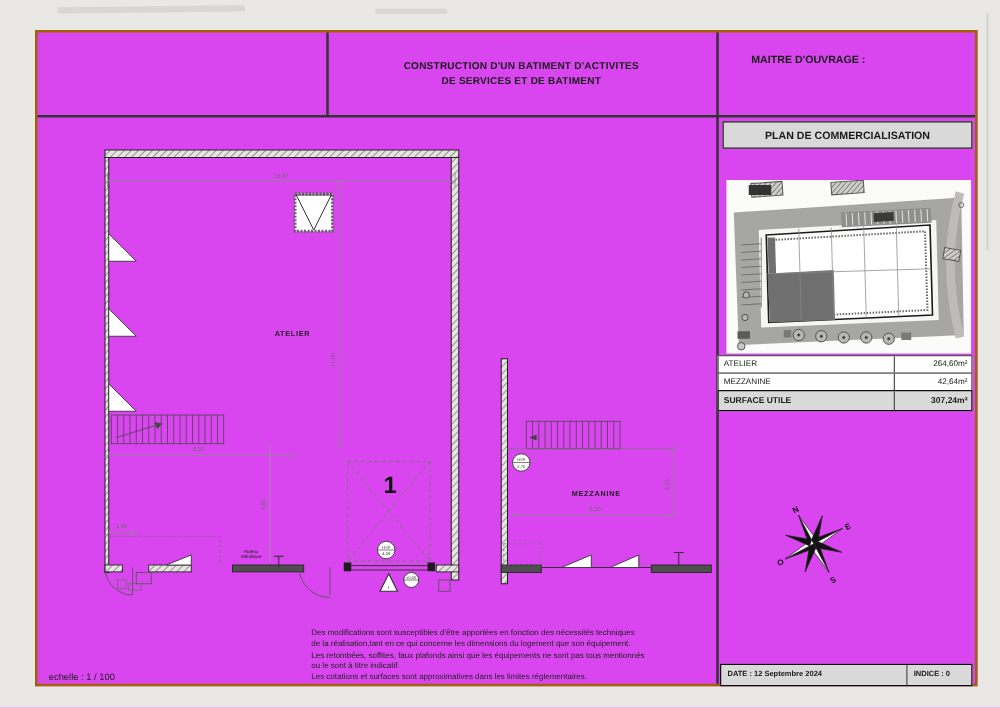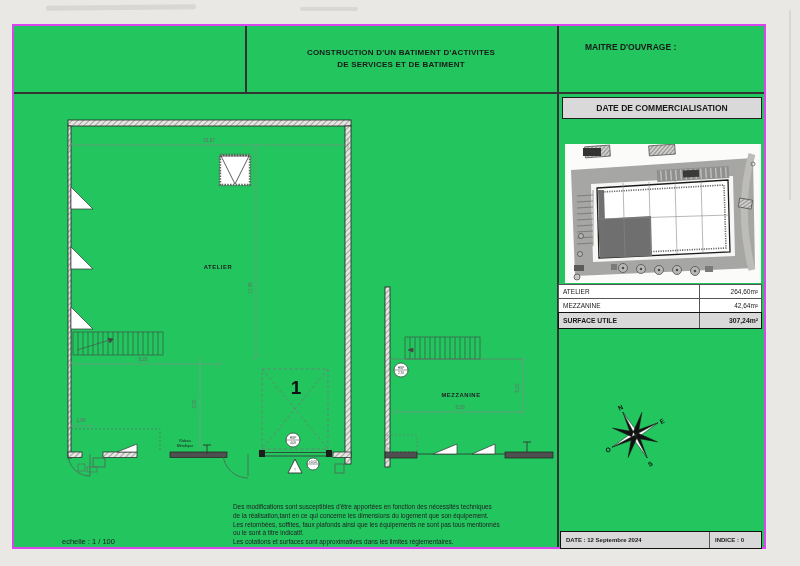--- a/index.html
+++ b/index.html
@@ -1,19 +1,19 @@
 <!DOCTYPE html>
 <html><head>
 <meta charset="utf-8">
 <style>
   html,body{margin:0;padding:0;}
   .stage{position:relative;width:800px;height:566px;background:#e9e8e4;overflow:hidden;
          font-family:"Liberation Sans",sans-serif;color:#1a1a1a;}
   .abs{position:absolute;}
-  .sheet{left:12px;top:24px;width:750px;height:521px;background:#22c55e;border:2px solid #d946ef;}
+  .sheet{left:28px;top:24px;width:750px;height:521px;background:#d946ef;border:2px solid #a16207;}
   .hline{background:#333;height:1.5px;}
   .vline{background:#333;width:1.5px;}
   .title-cell{left:231px;top:0;width:312px;height:66px;display:flex;flex-direction:column;
               justify-content:center;align-items:center;text-align:center;}
   .title-cell div{font-weight:bold;font-size:8px;letter-spacing:.2px;line-height:1.5;}
   .owner-cell{left:543px;top:0;width:207px;height:66px;}
   .owner-cell div{margin:16px 0 0 28px;font-weight:bold;font-size:8.5px;}
   .graybox{left:548px;width:198px;height:20px;background:#d9d9d9;border:1.5px solid #1f1f1f;
            display:flex;align-items:center;justify-content:center;font-weight:bold;font-size:8.5px;}
   .sitemap{left:551px;top:118px;width:196px;height:139px;}
@@ -23,21 +23,21 @@
   .srow .val{width:58px;text-align:right;padding:3px 3px 0 0;border-left:0.8px solid #555;}
   .srow.total{height:15px;background:#d9d9d9;border:1.8px solid #111;font-weight:bold;font-size:6.8px;}
   .srow.total .lab{padding-top:4px;}
   .srow.total .val{padding-top:4px;border-left:0.8px solid #555;}
   .datebar{left:546px;top:505px;width:200px;height:16px;background:#d9d9d9;border:1.8px solid #111;
            display:flex;align-items:center;font-weight:bold;font-size:6px;}
   .datebar .d{flex:1;padding-left:5px;}
   .datebar .i{width:52px;border-left:0.8px solid #555;height:100%;display:flex;align-items:center;
               padding-left:5px;box-sizing:border-box;}
   .notes{left:219px;top:477px;width:335px;font-size:6.4px;line-height:1.38;color:#222;}
-  .scale{left:9px;top:511px;font-size:7.5px;color:#222;margin-left:39px;}
+  .scale{left:9px;top:511px;font-size:7.5px;color:#222;}
   .streak{background:#c9c8c4;opacity:.55;border-radius:2px;}
   svg text{font-family:"Liberation Sans",sans-serif;}
   .dim{fill:#6b6b6b;font-size:4.6px;}
   .tiny{fill:#333;font-size:3.2px;text-anchor:middle;}
 </style>
 </head>
 <body>
 
 <div class="stage">
 
@@ -52,21 +52,21 @@
     <div class="abs vline" style="left:543px;top:0;height:521px;"></div>
 
     <div class="abs title-cell">
       <div>CONSTRUCTION D'UN BATIMENT D'ACTIVITES</div>
       <div>DE SERVICES ET DE BATIMENT</div>
     </div>
     <div class="abs owner-cell">
       <div>MAITRE D'OUVRAGE :</div>
     </div>
 
-    <div class="abs graybox" style="top:71px;">DATE DE COMMERCIALISATION</div>
+    <div class="abs graybox" style="top:71px;">PLAN DE COMMERCIALISATION</div>
 
     <div class="abs sitemap">
       <svg width="196" height="139" viewBox="0 0 196 139">
         <defs>
           <pattern id="siteHatch" width="3" height="3" patternUnits="userSpaceOnUse" patternTransform="rotate(45)">
             <rect width="3" height="3" fill="#cfcecb"></rect>
               <line x1="0" y1="0" x2="0" y2="3" stroke="#555" stroke-width="1"></line>
           </pattern>
         </defs>
         <rect x="0" y="0" width="196" height="139" fill="#fbfbf9"></rect>

